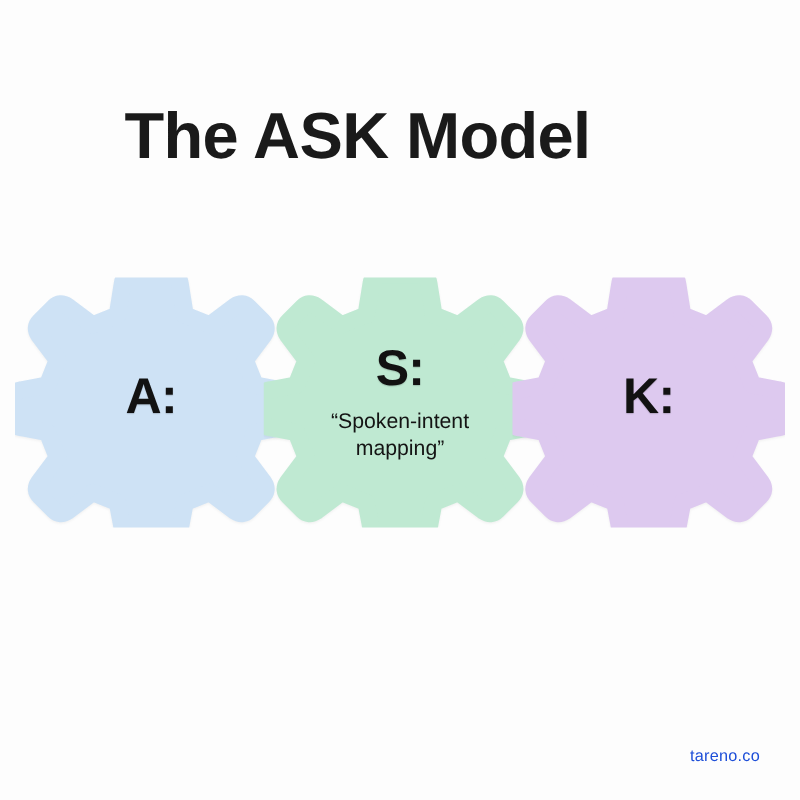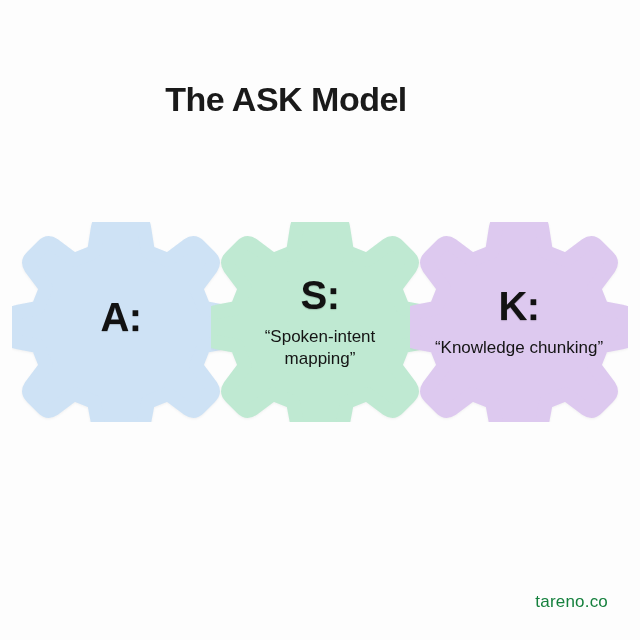--- a/index.html
+++ b/index.html
@@ -19,21 +19,21 @@
     width: 640px;
     height: 640px;
     background: #fdfdfd;
   }
   #title {
     position: absolute;
     left: 0;
     top: 82px;
     width: 572px;
     text-align: center;
-    font-size: 34px;
+    font-size: 52px;
     font-weight: bold;
     color: #1a1a1a;
     letter-spacing: -0.5px;
     line-height: 1.05;
     white-space: nowrap;
   }
   .gear {
     position: absolute;
     width: 218px;
     height: 200px;
@@ -79,22 +79,22 @@
     font-size: 17px;
     font-weight: normal;
     color: #141414;
     line-height: 1.28;
     max-width: 180px;
   }
   #footer {
     position: absolute;
     right: 32px;
     bottom: 28px;
-    font-size: 17px;
-    color: #15803d;
+    font-size: 13px;
+    color: #1d4ed8;
     letter-spacing: 0.2px;
   }
 </style>
 </head>
 <body>
 
 <div id="canvas">
 
   <div id="title">The ASK Model</div>
 
@@ -164,19 +164,18 @@
            L62 180 L42 195 Q36 199 31 194
            L20 183 Q15 178 19 172 L34 152
            L26 132 L5 128 Q-2 127 -2 120
            L-2 106 Q-2 99 5 98 L26 94
            L34 74 L19 54 Q15 48 20 43
            L31 32 Q36 27 42 31 L62 46
            L82 38 L86 13 Q87 6 94 6 Z" fill="#ddc9ef" stroke="#ddc9ef" stroke-width="14" stroke-linejoin="round" transform="translate(0,-8)"></path>
     </svg>
     <div class="gear-text">
       <div class="gear-letter">K:</div>
-      <div class="gear-phrase">“Knowledge chunking”</div>
     </div>
   </div>
 
   <div id="footer">tareno.co</div>
 
 </div>
 
 </body></html>

